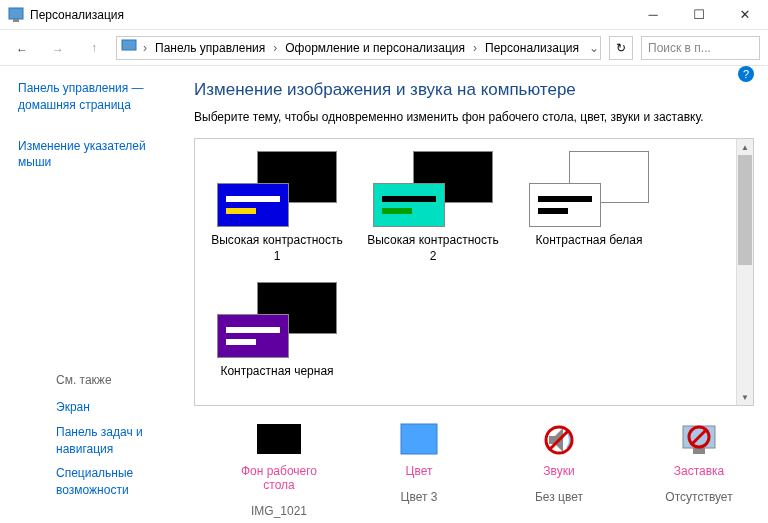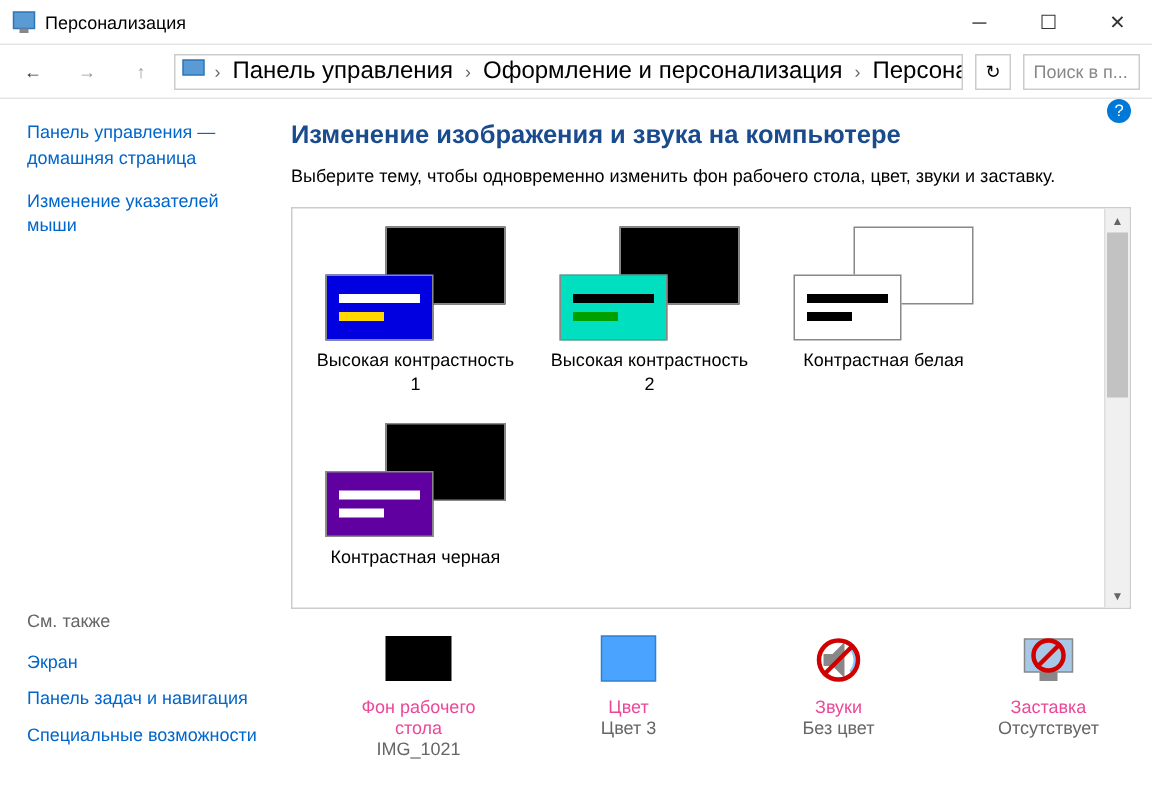--- a/index.html
+++ b/index.html
@@ -8,36 +8,36 @@
 .titlebar { display: flex; align-items: center; height: 30px; padding: 0 0 0 8px; border-bottom: 1px solid #e5e5e5; }
 .titlebar .app-icon { width: 16px; height: 16px; margin-right: 6px; }
 .titlebar .title { flex: 1; font-size: 12px; }
 .titlebar .win-btns { display: flex; }
 .titlebar .win-btn { width: 46px; height: 30px; display: flex; align-items: center; justify-content: center; font-size: 13px; color: #333; }
 
 .navbar { display: flex; align-items: center; height: 36px; padding: 0 8px; gap: 8px; border-bottom: 1px solid #e5e5e5; }
 .nav-arrow { width: 28px; height: 28px; display: flex; align-items: center; justify-content: center; color: #999; }
 .nav-arrow.active { color: #333; }
 .addr { flex: 1; display: flex; align-items: center; height: 24px; border: 1px solid #ccc; padding: 0 4px; gap: 4px; overflow: hidden; white-space: nowrap; }
-.addr .bc { font-size: 16px; padding: 0 2px; text-align: center; }
+.addr .bc { font-size: 12px; padding: 0 2px; text-align: center; }
 .addr .sep { color: #666; padding: 0 2px; }
 .addr .chev { margin-left: auto; color: #666; padding: 0 4px; }
 .refresh { width: 24px; height: 24px; display: flex; align-items: center; justify-content: center; border: 1px solid #ccc; }
-.search { width: 78px; height: 24px; border: 1px solid #ccc; padding: 0 6px; font-size: 12px; color: #888; display: flex; align-items: center; }
+.search { width: 119px; height: 24px; border: 1px solid #ccc; padding: 0 6px; font-size: 12px; color: #888; display: flex; align-items: center; }
 
 .body { display: flex; height: calc(523px - 30px - 36px); }
 .sidebar { width: 200px; padding: 14px 18px; display: flex; flex-direction: column; gap: 10px; }
 .sidebar a { color: #0066cc; text-decoration: none; font-size: 12px; line-height: 1.4; display: block; }
 .sidebar .also-label { color: #666; font-size: 12px; margin-bottom: 4px; }
-.sidebar .top-group { flex: 1; display: flex; flex-direction: column; gap: 12px; }
-.sidebar .bottom-group { display: flex; flex-direction: column; gap: 8px; padding-bottom: 10px; }
+.sidebar .top-group { flex: 1; display: flex; flex-direction: column; gap: 24px; }
+.sidebar .bottom-group { display: flex; flex-direction: column; gap: 8px; padding-bottom: 10px; margin-left: 38px; }
 
 .main { flex: 1; padding: 14px 14px 10px 0; position: relative; }
 .help-badge { position: absolute; right: 14px; top: 0; width: 16px; height: 16px; border-radius: 50%; background: #0078d7; color: #fff; font-size: 11px; display: flex; align-items: center; justify-content: center; }
-.main h1 { color: #1a4b8c; font-size: 17px; font-weight: 700; margin-bottom: 10px; }
+.main h1 { color: #1a4b8c; font-size: 17px; font-weight: 400; margin-bottom: 10px; }
 .main .subtitle { font-size: 12px; margin-bottom: 14px; }
 
 .themes-box { border: 1px solid #ccc; height: 268px; display: flex; position: relative; }
 .themes-content { flex: 1; padding: 12px; display: flex; flex-wrap: wrap; gap: 18px 16px; align-content: flex-start; }
 .scrollbar { width: 17px; background: #f0f0f0; border-left: 1px solid #ddd; position: relative; }
 .scroll-thumb { position: absolute; top: 16px; left: 1px; right: 1px; height: 110px; background: #c2c2c2; }
 .scroll-arr { position: absolute; left: 0; right: 0; height: 16px; display: flex; align-items: center; justify-content: center; color: #666; font-size: 8px; }
 .scroll-arr.up { top: 0; } .scroll-arr.down { bottom: 0; }
 
 .theme { width: 140px; text-align: center; }
@@ -46,21 +46,21 @@
 .theme .back.white { background: #fff; }
 .theme .front { position: absolute; left: 0; bottom: 0; width: 72px; height: 44px; border: 1px solid #888; }
 .theme .bar1 { position: absolute; top: 12px; left: 8px; right: 8px; height: 6px; }
 .theme .bar2 { position: absolute; top: 24px; left: 8px; width: 30px; height: 6px; }
 .theme .label { font-size: 12px; line-height: 1.3; }
 
 .bottom-row { display: flex; gap: 30px; padding: 14px 0 0 30px; }
 .setting { text-align: center; width: 110px; }
 .setting .icon { width: 48px; height: 40px; margin: 0 auto 4px; }
 .setting .name { color: #ec4899; font-size: 12px; display: block; }
-.setting .value { color: #666; font-size: 12px; display: block; }
+.setting .value { color: #666; font-size: 12px; display: block; margin-top: 12px; }
 </style>
 </head>
 <body>
 
 <div class="titlebar">
   <span class="app-icon">
     <svg width="16" height="16">
         <rect x="1" y="1" width="14" height="11" fill="#5b9bd5" stroke="#2e75b6"></rect>
         <rect x="5" y="12" width="6" height="3" fill="#888"></rect>
       </svg>

